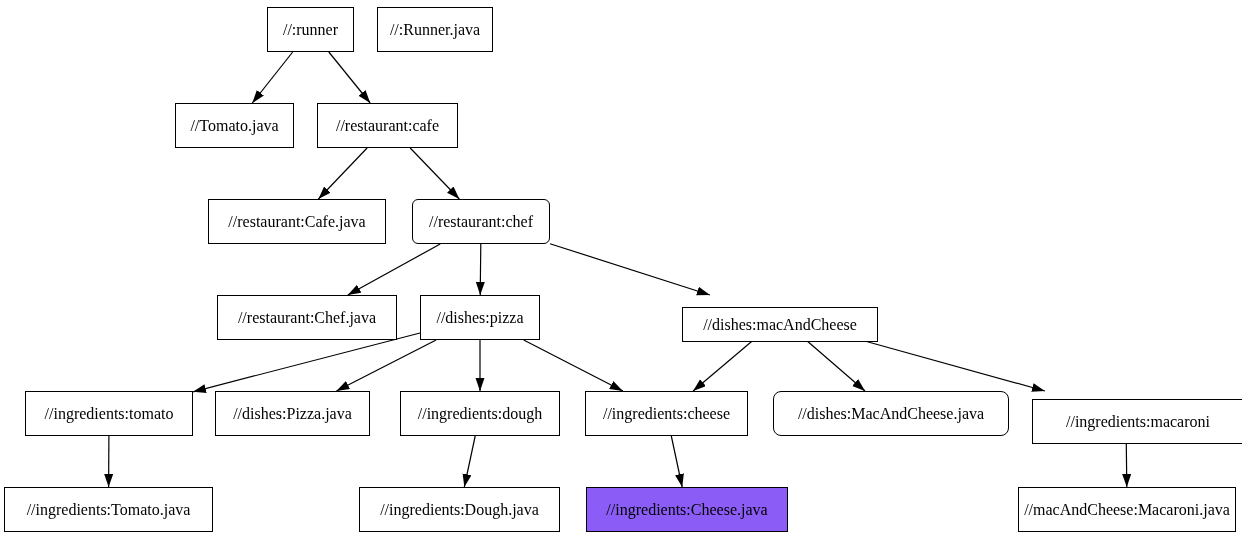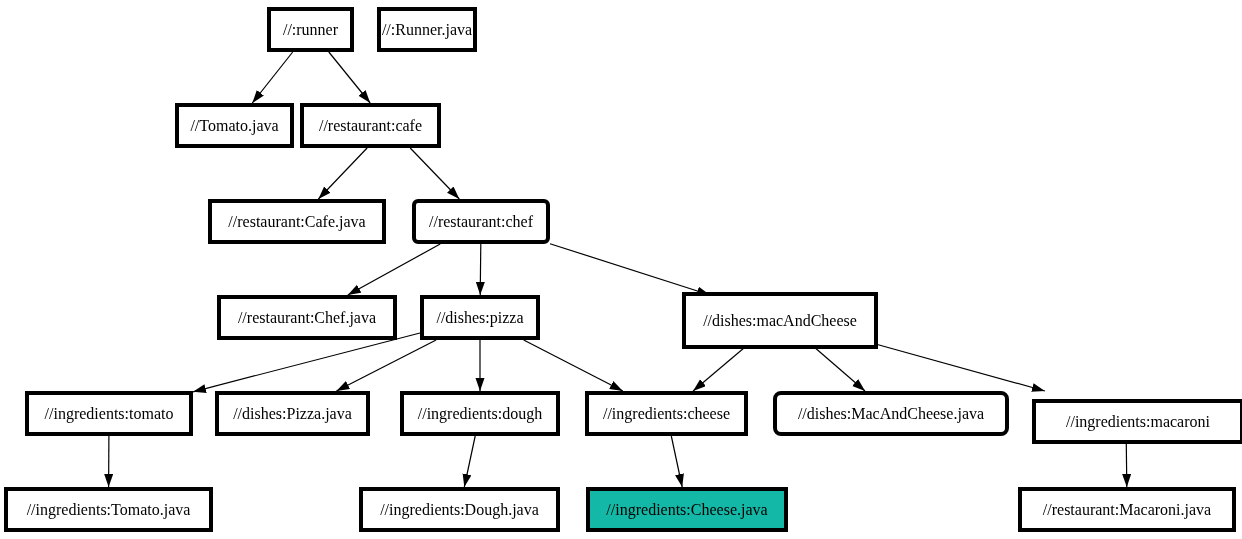--- a/index.html
+++ b/index.html
@@ -18,21 +18,21 @@
   #edge-layer {
     position: absolute;
     left: 0;
     top: 0;
     width: 1242px;
     height: 539px;
   }
   .node {
     position: absolute;
     box-sizing: border-box;
-    border: 4px solid #c4b5fd;
+    border: 1px solid #c4b5fd;
     background: #ffffff;
     display: flex;
     align-items: center;
     justify-content: center;
     font-size: 16px;
     color: #000000;
     white-space: nowrap;
   }
   .edge {
     stroke: #000000;
@@ -66,42 +66,42 @@
       <line x1="861.1" y1="340.0" x2="1044.9" y2="391.0" class="edge" stroke="#000000" marker-end="url(#arrowhead)"></line>
       <line x1="108.9" y1="436.0" x2="108.6" y2="487.0" class="edge" stroke="#000000" marker-end="url(#arrowhead)"></line>
       <line x1="475.2" y1="436.0" x2="464.3" y2="487.0" class="edge" stroke="#000000" marker-end="url(#arrowhead)"></line>
       <line x1="671.3" y1="436.0" x2="682.2" y2="487.0" class="edge" stroke="#000000" marker-end="url(#arrowhead)"></line>
       <line x1="1126.2" y1="436.0" x2="1126.8" y2="487.0" class="edge" stroke="#000000" marker-end="url(#arrowhead)"></line>
     </svg>
 
 <div class="node" style="left: 267px; top: 7px; width: 87px; height: 45px; border-color: rgb(0, 0, 0); background: rgb(255, 255, 255);">
       <span class="node-label">//:runner</span>
     </div>
-    <div class="node" style="left: 377px; top: 7px; width: 100px; height: 45px; border-color: rgb(0, 0, 0); background: rgb(255, 255, 255);">
+    <div class="node" style="left: 377px; top: 7px; width: 116px; height: 45px; border-color: rgb(0, 0, 0); background: rgb(255, 255, 255);">
       <span class="node-label">//:Runner.java</span>
     </div>
     <div class="node" style="left: 175px; top: 103px; width: 119px; height: 45px; border-color: rgb(0, 0, 0); background: rgb(255, 255, 255);">
       <span class="node-label">//Tomato.java</span>
     </div>
-    <div class="node" style="left: 300px; top: 103px; width: 141px; height: 45px; border-color: rgb(0, 0, 0); background: rgb(255, 255, 255);">
+    <div class="node" style="left: 317px; top: 103px; width: 141px; height: 45px; border-color: rgb(0, 0, 0); background: rgb(255, 255, 255);">
       <span class="node-label">//restaurant:cafe</span>
     </div>
     <div class="node" style="left: 208px; top: 199px; width: 178px; height: 45px; border-color: rgb(0, 0, 0); background: rgb(255, 255, 255);">
       <span class="node-label">//restaurant:Cafe.java</span>
     </div>
     <div class="node" style="left: 412px; top: 199px; width: 138px; height: 45px; border-color: rgb(0, 0, 0); background: rgb(255, 255, 255); border-radius: 6px;">
       <span class="node-label">//restaurant:chef</span>
     </div>
     <div class="node" style="left: 217px; top: 295px; width: 180px; height: 45px; border-color: rgb(0, 0, 0); background: rgb(255, 255, 255);">
       <span class="node-label">//restaurant:Chef.java</span>
     </div>
     <div class="node" style="left: 420px; top: 295px; width: 120px; height: 45px; border-color: rgb(0, 0, 0); background: rgb(255, 255, 255); justify-content: center;">
       <span class="node-label">//dishes:pizza</span>
     </div>
-    <div class="node" style="left: 682px; top: 292px; width: 196px; height: 57px; border-color: rgb(0, 0, 0); background: rgb(255, 255, 255);">
+    <div class="node" style="left: 682px; top: 307px; width: 196px; height: 35px; border-color: rgb(0, 0, 0); background: rgb(255, 255, 255);">
       <span class="node-label">//dishes:macAndCheese</span>
     </div>
     <div class="node" style="left: 25px; top: 391px; width: 168px; height: 45px; border-color: rgb(0, 0, 0); background: rgb(255, 255, 255);">
       <span class="node-label">//ingredients:tomato</span>
     </div>
     <div class="node" style="left: 215px; top: 391px; width: 155px; height: 45px; border-color: rgb(0, 0, 0); background: rgb(255, 255, 255);">
       <span class="node-label">//dishes:Pizza.java</span>
     </div>
     <div class="node" style="left: 400px; top: 391px; width: 160px; height: 45px; border-color: rgb(0, 0, 0); background: rgb(255, 255, 255);">
       <span class="node-label">//ingredients:dough</span>
@@ -114,19 +114,19 @@
     </div>
     <div class="node" style="left: 1032px; top: 391px; width: 212px; height: 45px; border-color: rgb(0, 0, 0); background: rgb(255, 255, 255); margin-top: 8px;">
       <span class="node-label">//ingredients:macaroni</span>
     </div>
     <div class="node" style="left: 4px; top: 487px; width: 209px; height: 45px; border-color: rgb(0, 0, 0); background: rgb(255, 255, 255);">
       <span class="node-label">//ingredients:Tomato.java</span>
     </div>
     <div class="node" style="left: 359px; top: 487px; width: 201px; height: 45px; border-color: rgb(0, 0, 0); background: rgb(255, 255, 255);">
       <span class="node-label">//ingredients:Dough.java</span>
     </div>
-    <div class="node" style="left: 586px; top: 487px; width: 202px; height: 45px; border-color: rgb(0, 0, 0); background: #14b8a6;">
+    <div class="node" style="left: 586px; top: 487px; width: 202px; height: 45px; border-color: rgb(0, 0, 0); background: #8b5cf6;">
       <span class="node-label">//ingredients:Cheese.java</span>
     </div>
     <div class="node" style="left: 1018px; top: 487px; width: 218px; height: 45px; border-color: rgb(0, 0, 0); background: rgb(255, 255, 255);">
-      <span class="node-label">//restaurant:Macaroni.java</span>
+      <span class="node-label">//macAndCheese:Macaroni.java</span>
     </div>
   </div>
 
 </body></html>

